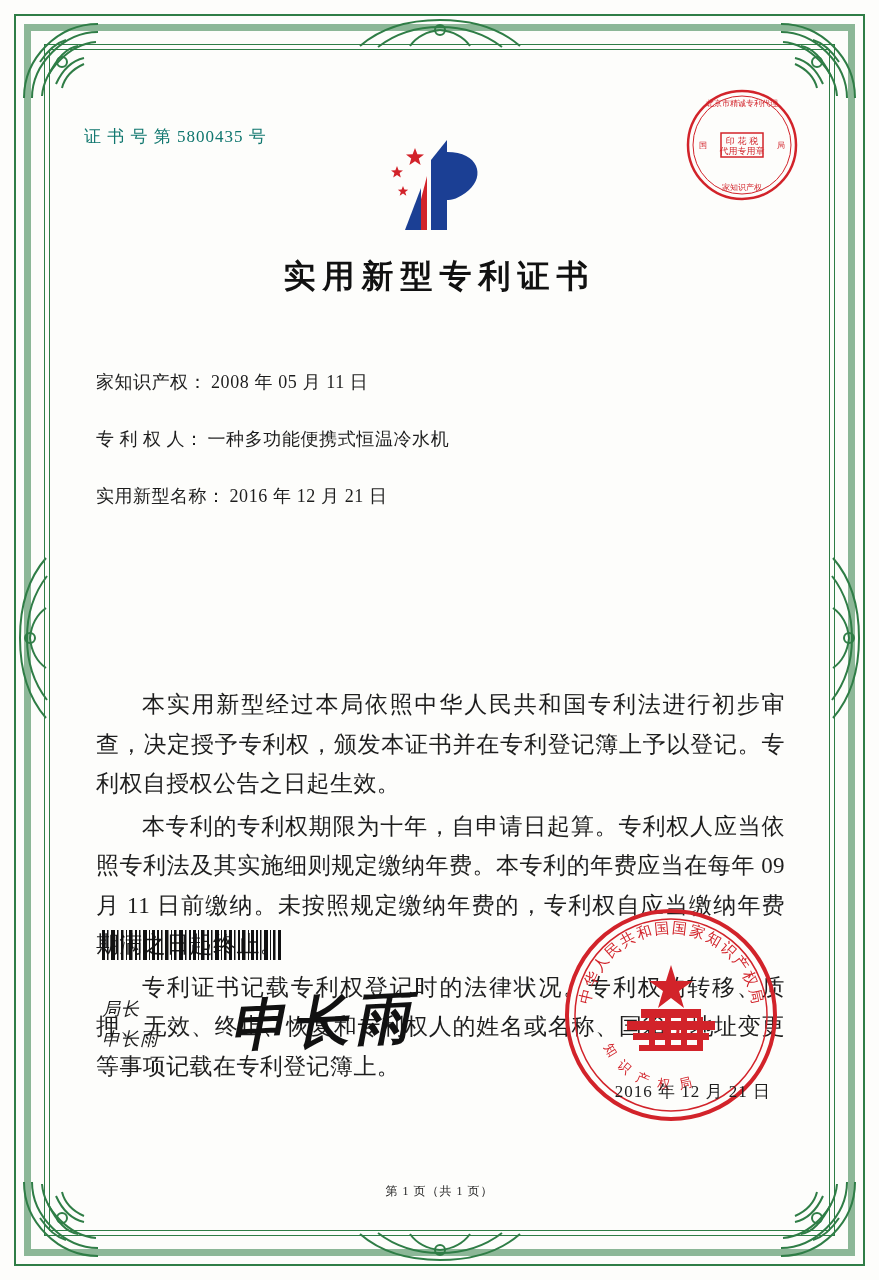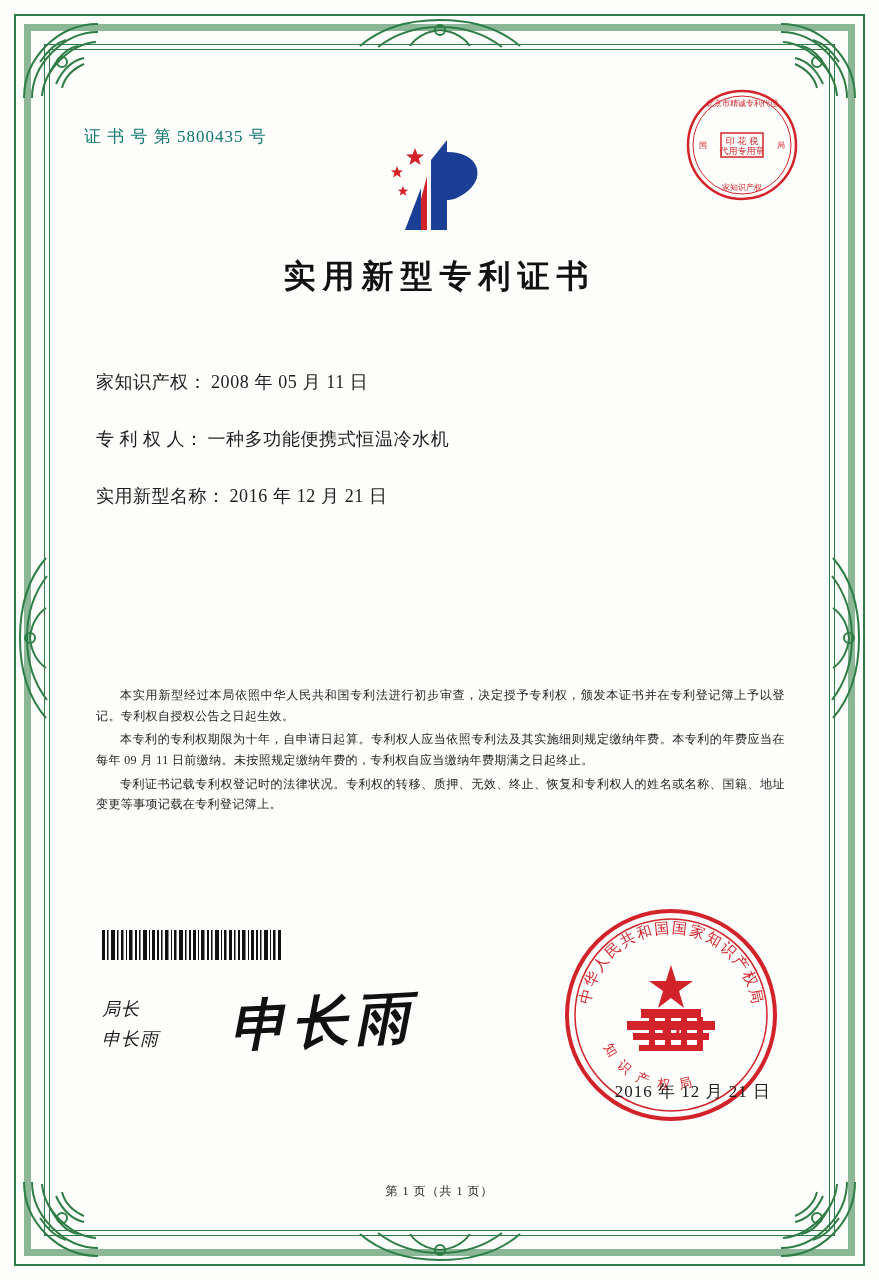--- a/index.html
+++ b/index.html
@@ -145,21 +145,21 @@
   .field-value {
     margin-left: 4px;
     letter-spacing: 0.6px;
   }
 
   .body-text {
     position: absolute;
     left: 26px;
     right: 24px;
     top: 615px;
-    font-size: 12px;
+    font-size: 23px;
     line-height: 1.72;
     text-align: justify;
     color: #1d1d1d;
     letter-spacing: 0.4px;
   }
   .body-text p {
     margin: 0 0 3px 0;
     text-indent: 2em;
   }
 

